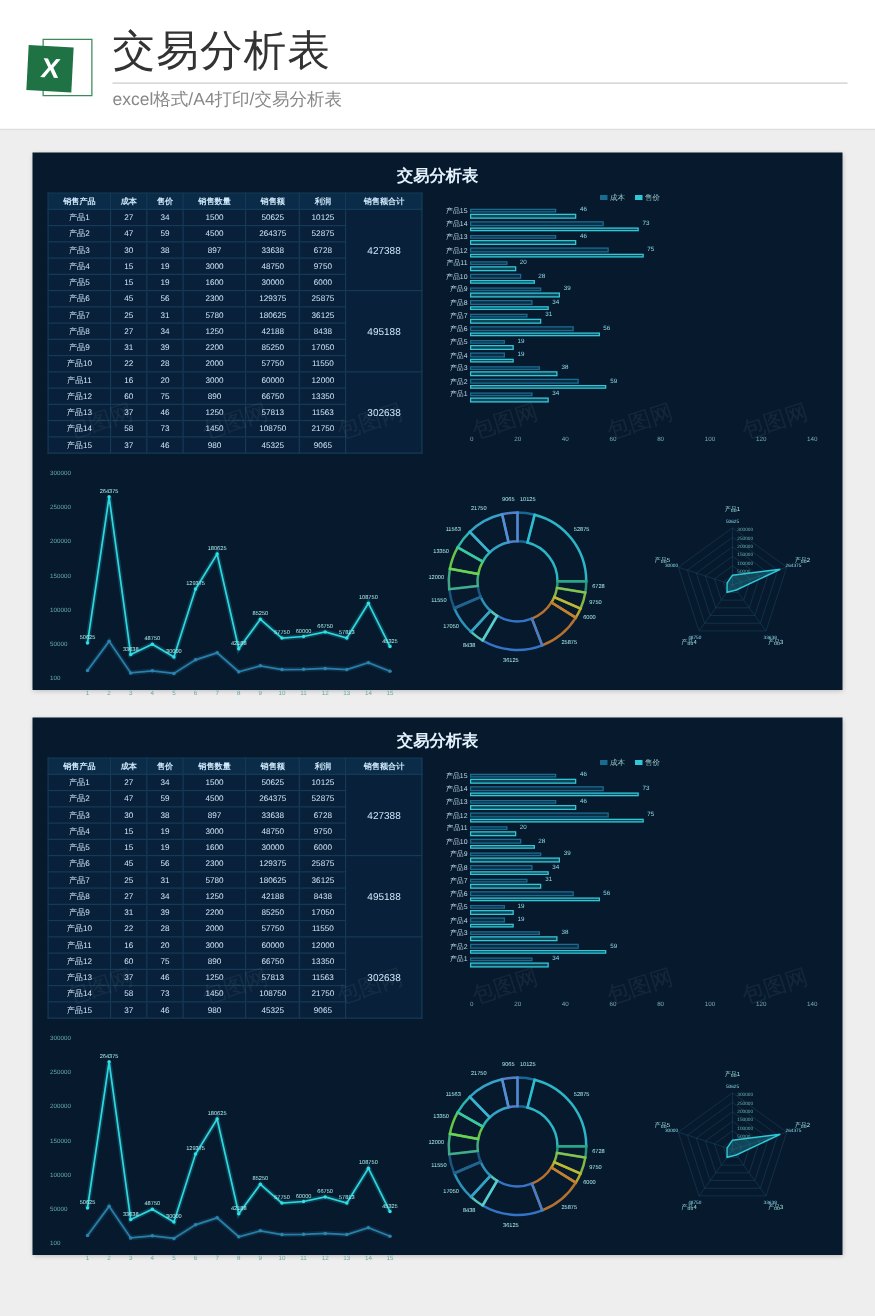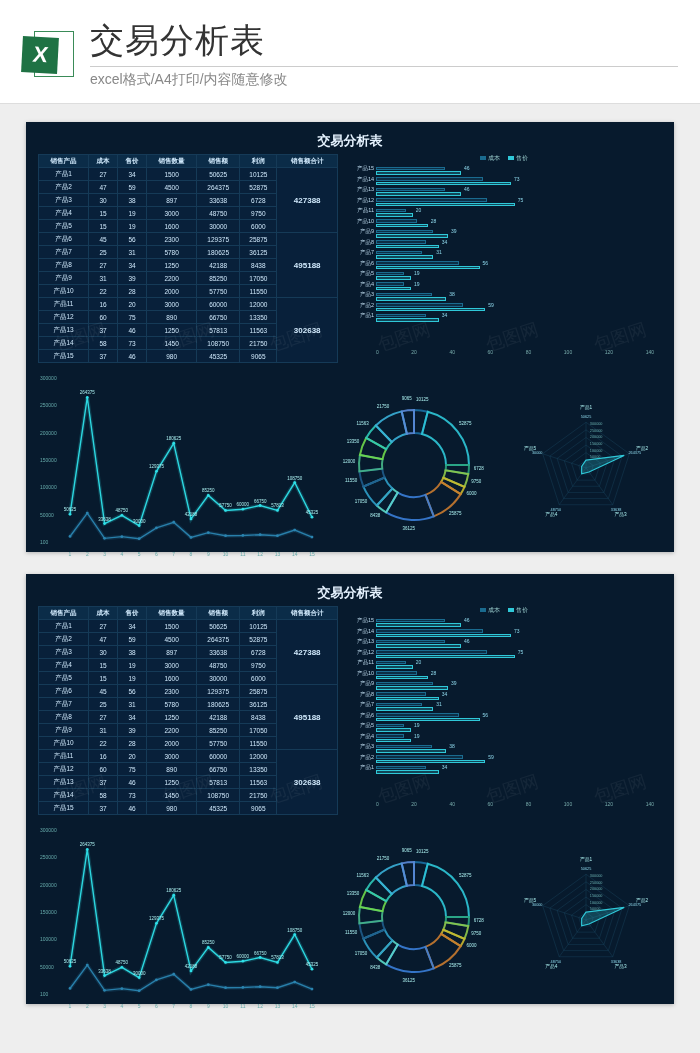--- a/index.html
+++ b/index.html
@@ -46,21 +46,21 @@
     font-weight:700;
     color:#e6f3ff;
     margin-bottom:4px;
   }
   .top-row { display:flex; gap:8px; height:205px; }
   .table-wrap { flex:0 0 300px; }
   table { border-collapse:collapse; width:100%; font-size:6.5px; }
   th, td { border:1px solid #153a57; padding:1.5px 2px; text-align:center; color:#cfe8fb; }
   th { background:#0b2c48; font-weight:700; }
   td { background:#08203a; }
-  td.sum { font-size:8px; font-weight:700; }
+  td.sum { font-size:8px; font-weight:400; }
   .bar-chart { flex:1; position:relative; }
   .bar-legend { position:absolute; top:0; left:50%; transform:translateX(-50%); font-size:6px; color:#9cc; display:flex; gap:8px; }
   .bar-legend span::before { content:''; display:inline-block; width:6px; height:4px; margin-right:2px; vertical-align:middle; }
   .bar-legend .l1::before { background:#1a6b8f; }
   .bar-legend .l2::before { background:#2fc8d8; }
   .bars { position:absolute; top:12px; left:30px; right:8px; bottom:12px; }
   .bar-row { position:relative; height:10.5px; }
   .bar-row .lbl { position:absolute; left:-28px; top:-1px; font-size:5.5px; width:26px; text-align:right; }
   .bar-row .b1, .bar-row .b2 { position:absolute; height:3.5px; border:1px solid; }
   .bar-row .b1 { top:0.5px; border-color:#1a6b8f; background:rgba(26,107,143,0.25); }
@@ -86,21 +86,21 @@
 
 <div class="header">
   <div class="excel-icon">
     <div class="book"></div>
     <div class="sq">
         <span>X</span>
       </div>
   </div>
   <div class="title-block">
     <div class="big-title">交易分析表</div>
-    <div class="sub-title">excel格式/A4打印/内容随意修改</div>
+    <div class="sub-title">excel格式/A4打印/交易分析表</div>
   </div>
 </div>
 
 <div class="stage">
 
   <div class="panel">
     <div class="panel-title">交易分析表</div>
     <div class="top-row">
       <div class="table-wrap">
         <table id="tbl1">

